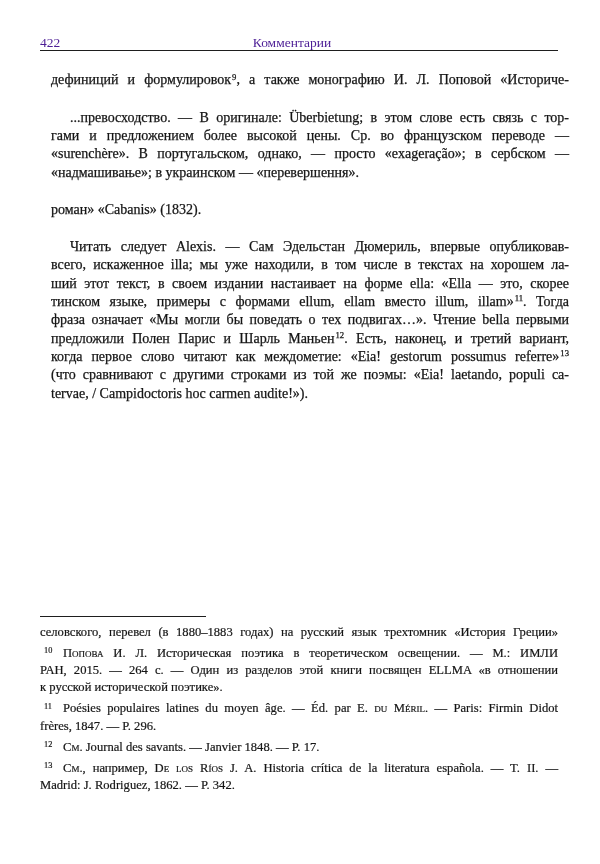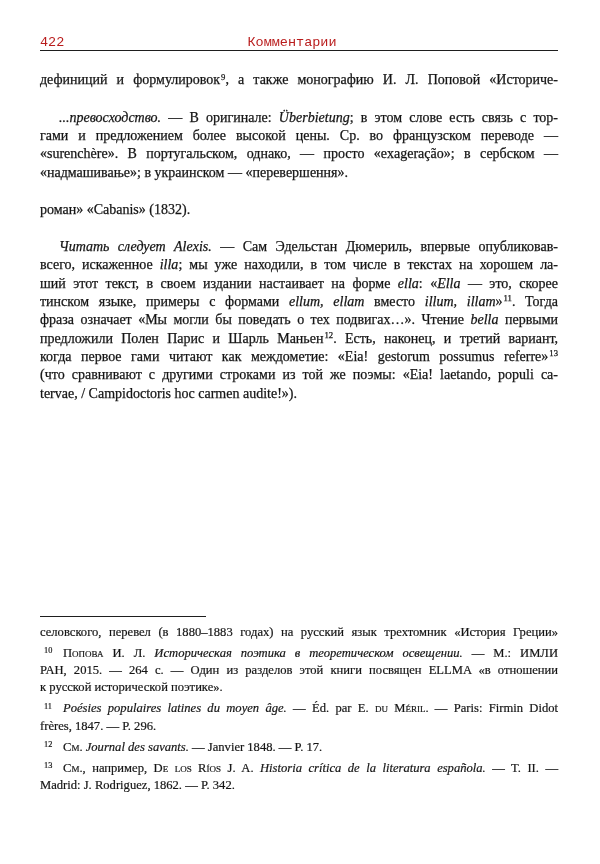--- a/index.html
+++ b/index.html
@@ -12,50 +12,50 @@
       color: #161616;
     }
     
     .hdr {
       position: absolute;
       left: 40px;
       top: 35px;
       width: 518px;
       height: 15px;
       border-bottom: 1.5px solid #1e1e1e;
-      font-family: Liberation Mono, monospace;
+      font-family: Liberation Serif, serif;
       font-size: 13.5px;
       line-height: 15px;
-      color: #b91c1c;
+      color: #4c1d95;
     }
     .hdr .pg { position: absolute; left: 0; top: 0; }
     .hdr .title { position: absolute; left: 0; right: 14px; top: 0; text-align: center; }
 
     
     .main {
       position: absolute;
-      left: 40px;
+      left: 51px;
       top: 71.4px;
       width: 518px;
       font-family: "Liberation Serif", serif;
       font-size: 14px;
       line-height: 18.3px;
       -webkit-text-stroke: 0.25px #161616;
     }
     .main .para + .para { margin-top: 19px; }
 
     .ln {
       text-align: justify;
       text-align-last: justify;
       word-spacing: -1px;
     }
     .ln.last { text-align: left; text-align-last: left; word-spacing: 0; }
     .main .ln.indent { padding-left: 19px; }
 
-    .r-i { font-style: italic; }
+    .r-i { }
     .r-sc { font-variant: small-caps; }
     .r-sup {
       font-size: 0.62em;
       position: relative;
       top: -0.55em;
       line-height: 0;
       padding-left: 1px;
     }
 
     
@@ -113,21 +113,21 @@
       <div class="para">
         <div class="ln  last"><span class="r">роман» «Cabanis» (1832).</span></div>
       </div>
       <div class="para">
         <div class="ln  indent"><span class="r-i">Читать следует Alexis.</span><span class="r"> — Сам Эдельстан Дюмериль, впервые опубликовав-</span></div>
         <div class="ln "><span class="r">всего, искаженное </span><span class="r-i">illa</span><span class="r">; мы уже находили, в том числе в текстах на хорошем ла-</span></div>
         <div class="ln "><span class="r">ший этот текст, в своем издании настаивает на форме </span><span class="r-i">ella</span><span class="r">: «</span><span class="r-i">Ella</span><span class="r"> — это, скорее</span></div>
         <div class="ln "><span class="r">тинском языке, примеры с формами </span><span class="r-i">ellum, ellam</span><span class="r"> вместо </span><span class="r-i">illum, illam</span><span class="r">»</span><span class="r-sup">11</span><span class="r">. Тогда</span></div>
         <div class="ln "><span class="r">фраза означает «Мы могли бы поведать о тех подвигах…». Чтение </span><span class="r-i">bella</span><span class="r"> первыми</span></div>
         <div class="ln "><span class="r">предложили Полен Парис и Шарль Маньен</span><span class="r-sup">12</span><span class="r">. Есть, наконец, и третий вариант,</span></div>
-        <div class="ln "><span class="r">когда первое гами читают как междометие: «Eia! gestorum possumus referre»</span><span class="r-sup">13</span></div>
+        <div class="ln "><span class="r">когда первое слово читают как междометие: «Eia! gestorum possumus referre»</span><span class="r-sup">13</span></div>
         <div class="ln "><span class="r">(что сравнивают с другими строками из той же поэмы: «Eia! laetando, populi ca-</span></div>
         <div class="ln  last"><span class="r">tervae, / Campidoctoris hoc carmen audite!»).</span></div>
       </div>
     </div>
 
   <div class="fn-rule"></div>
 
   <div class="notes" id="footnotes">
       <div class="fn">
         <div class="ln "><span class="r">селовского, перевел (в 1880–1883 годах) на русский язык трехтомник «История Греции»</span></div>

